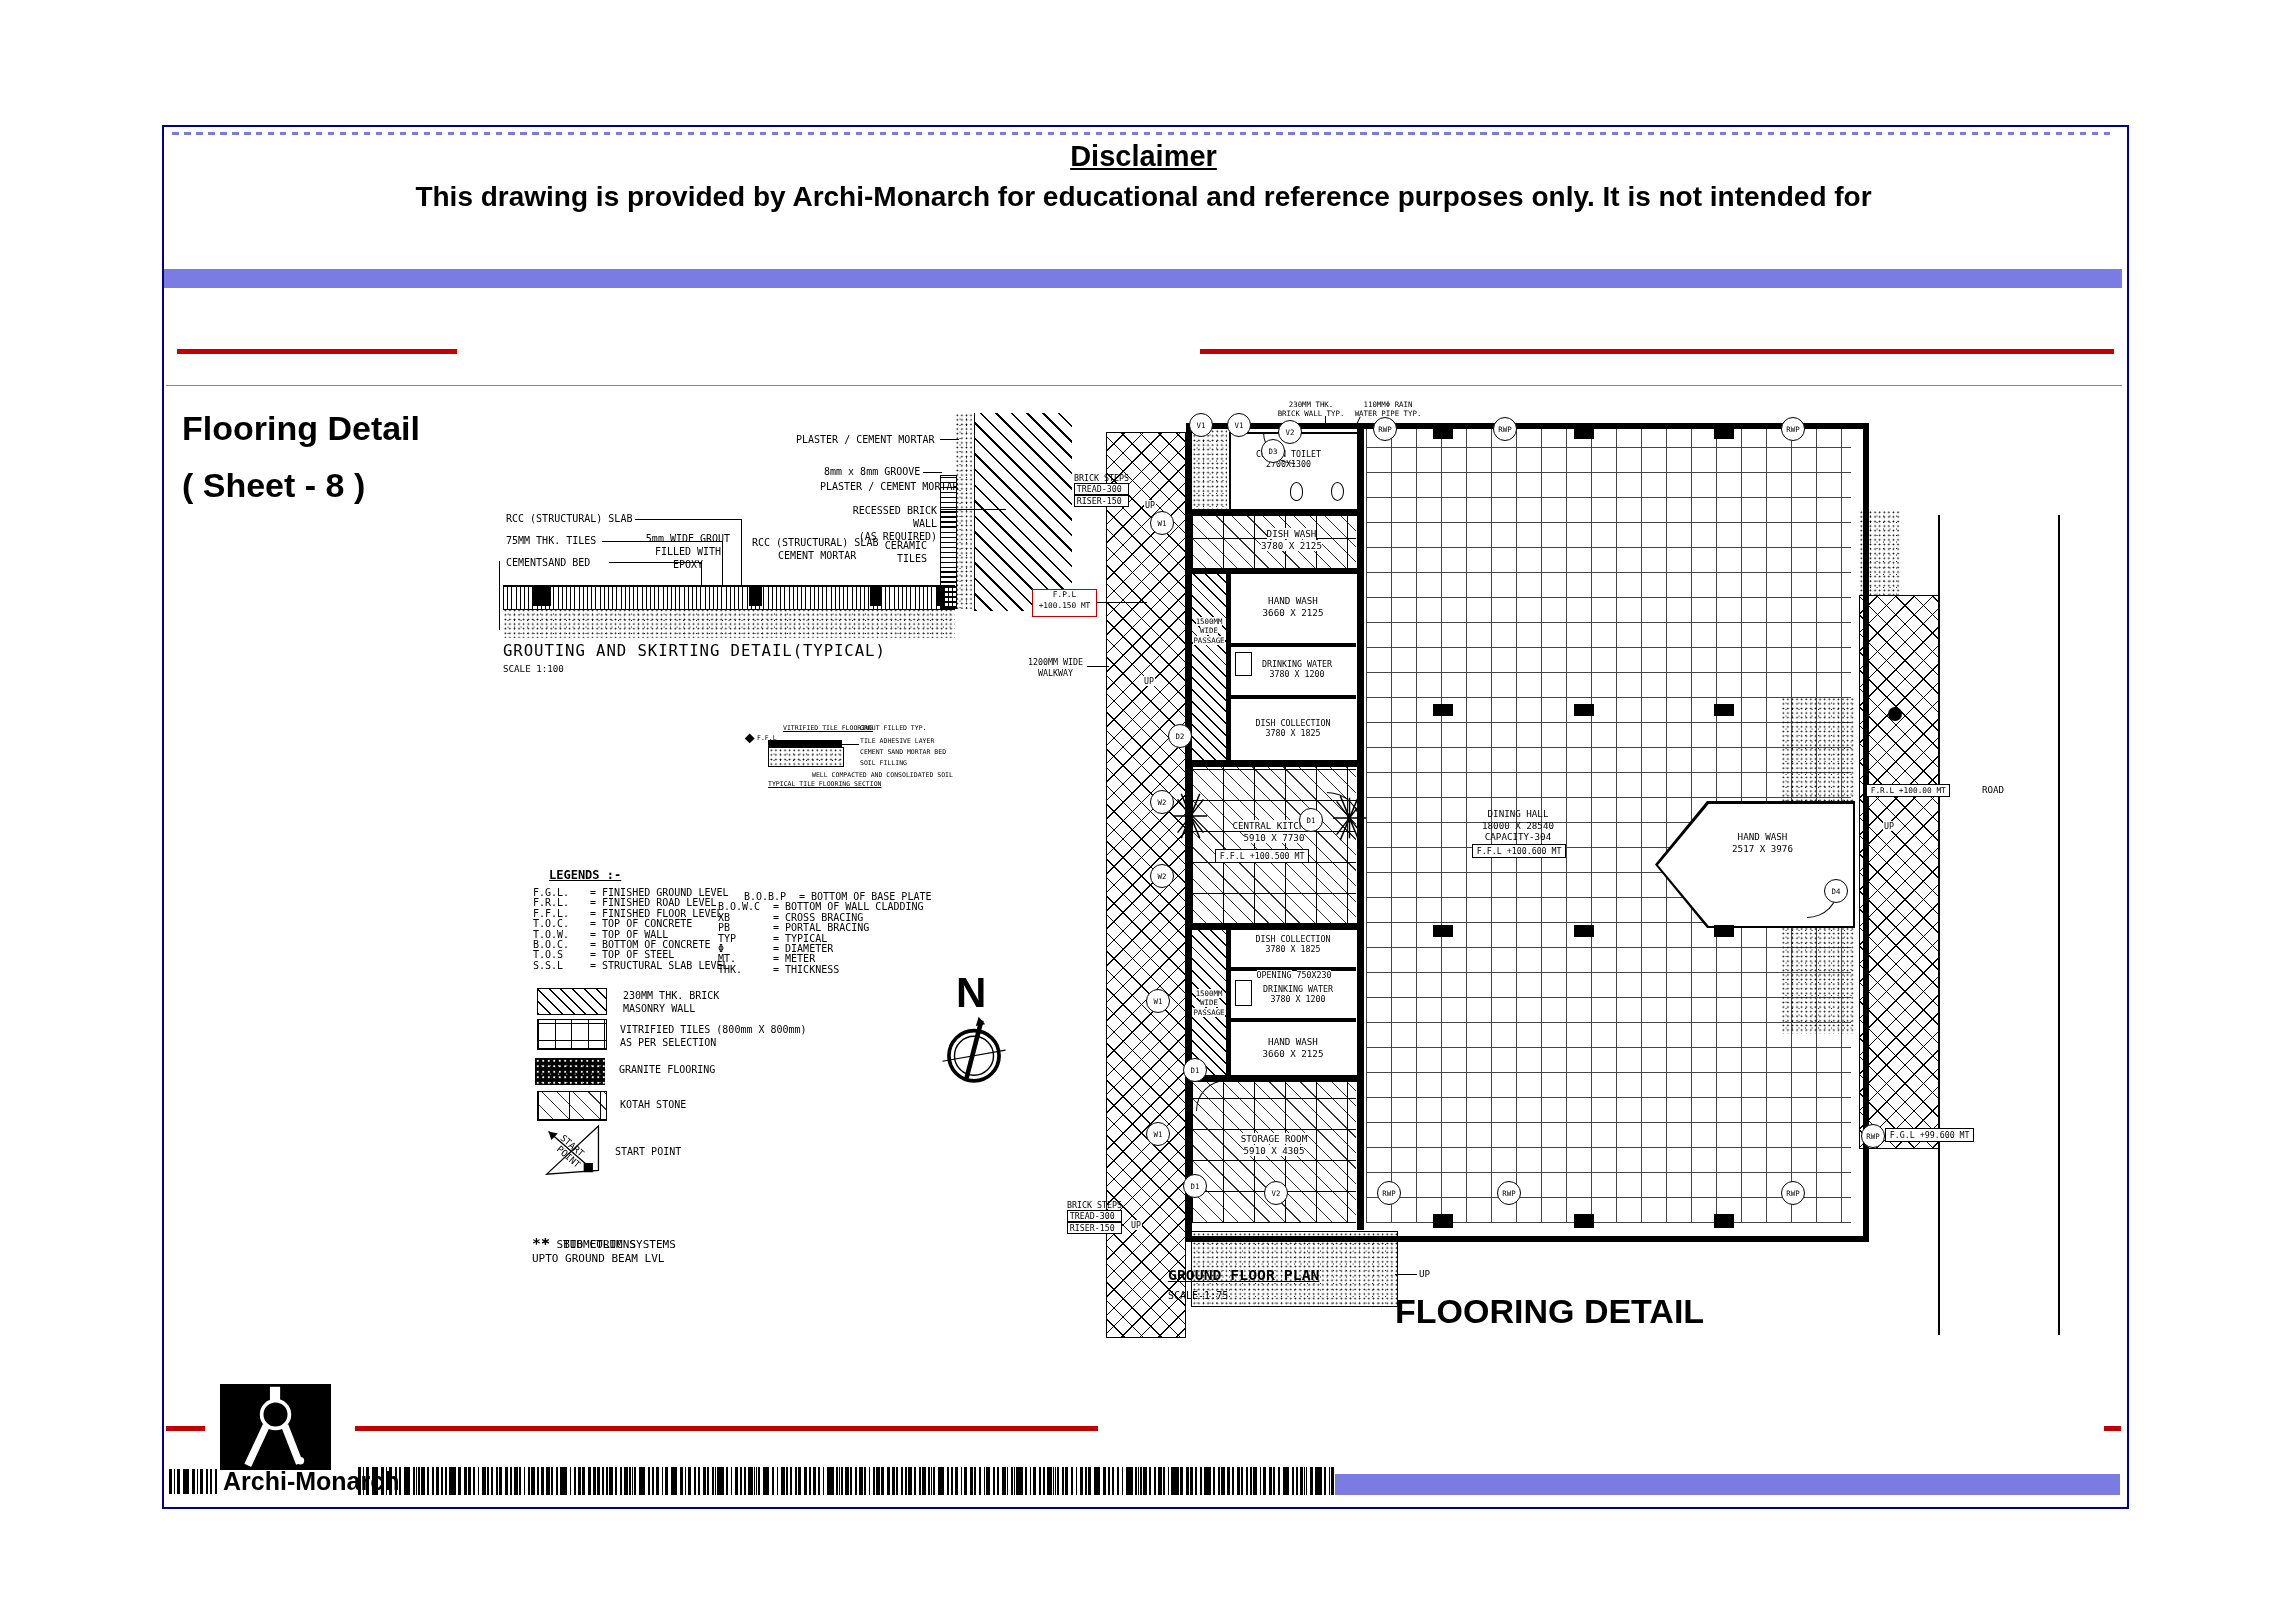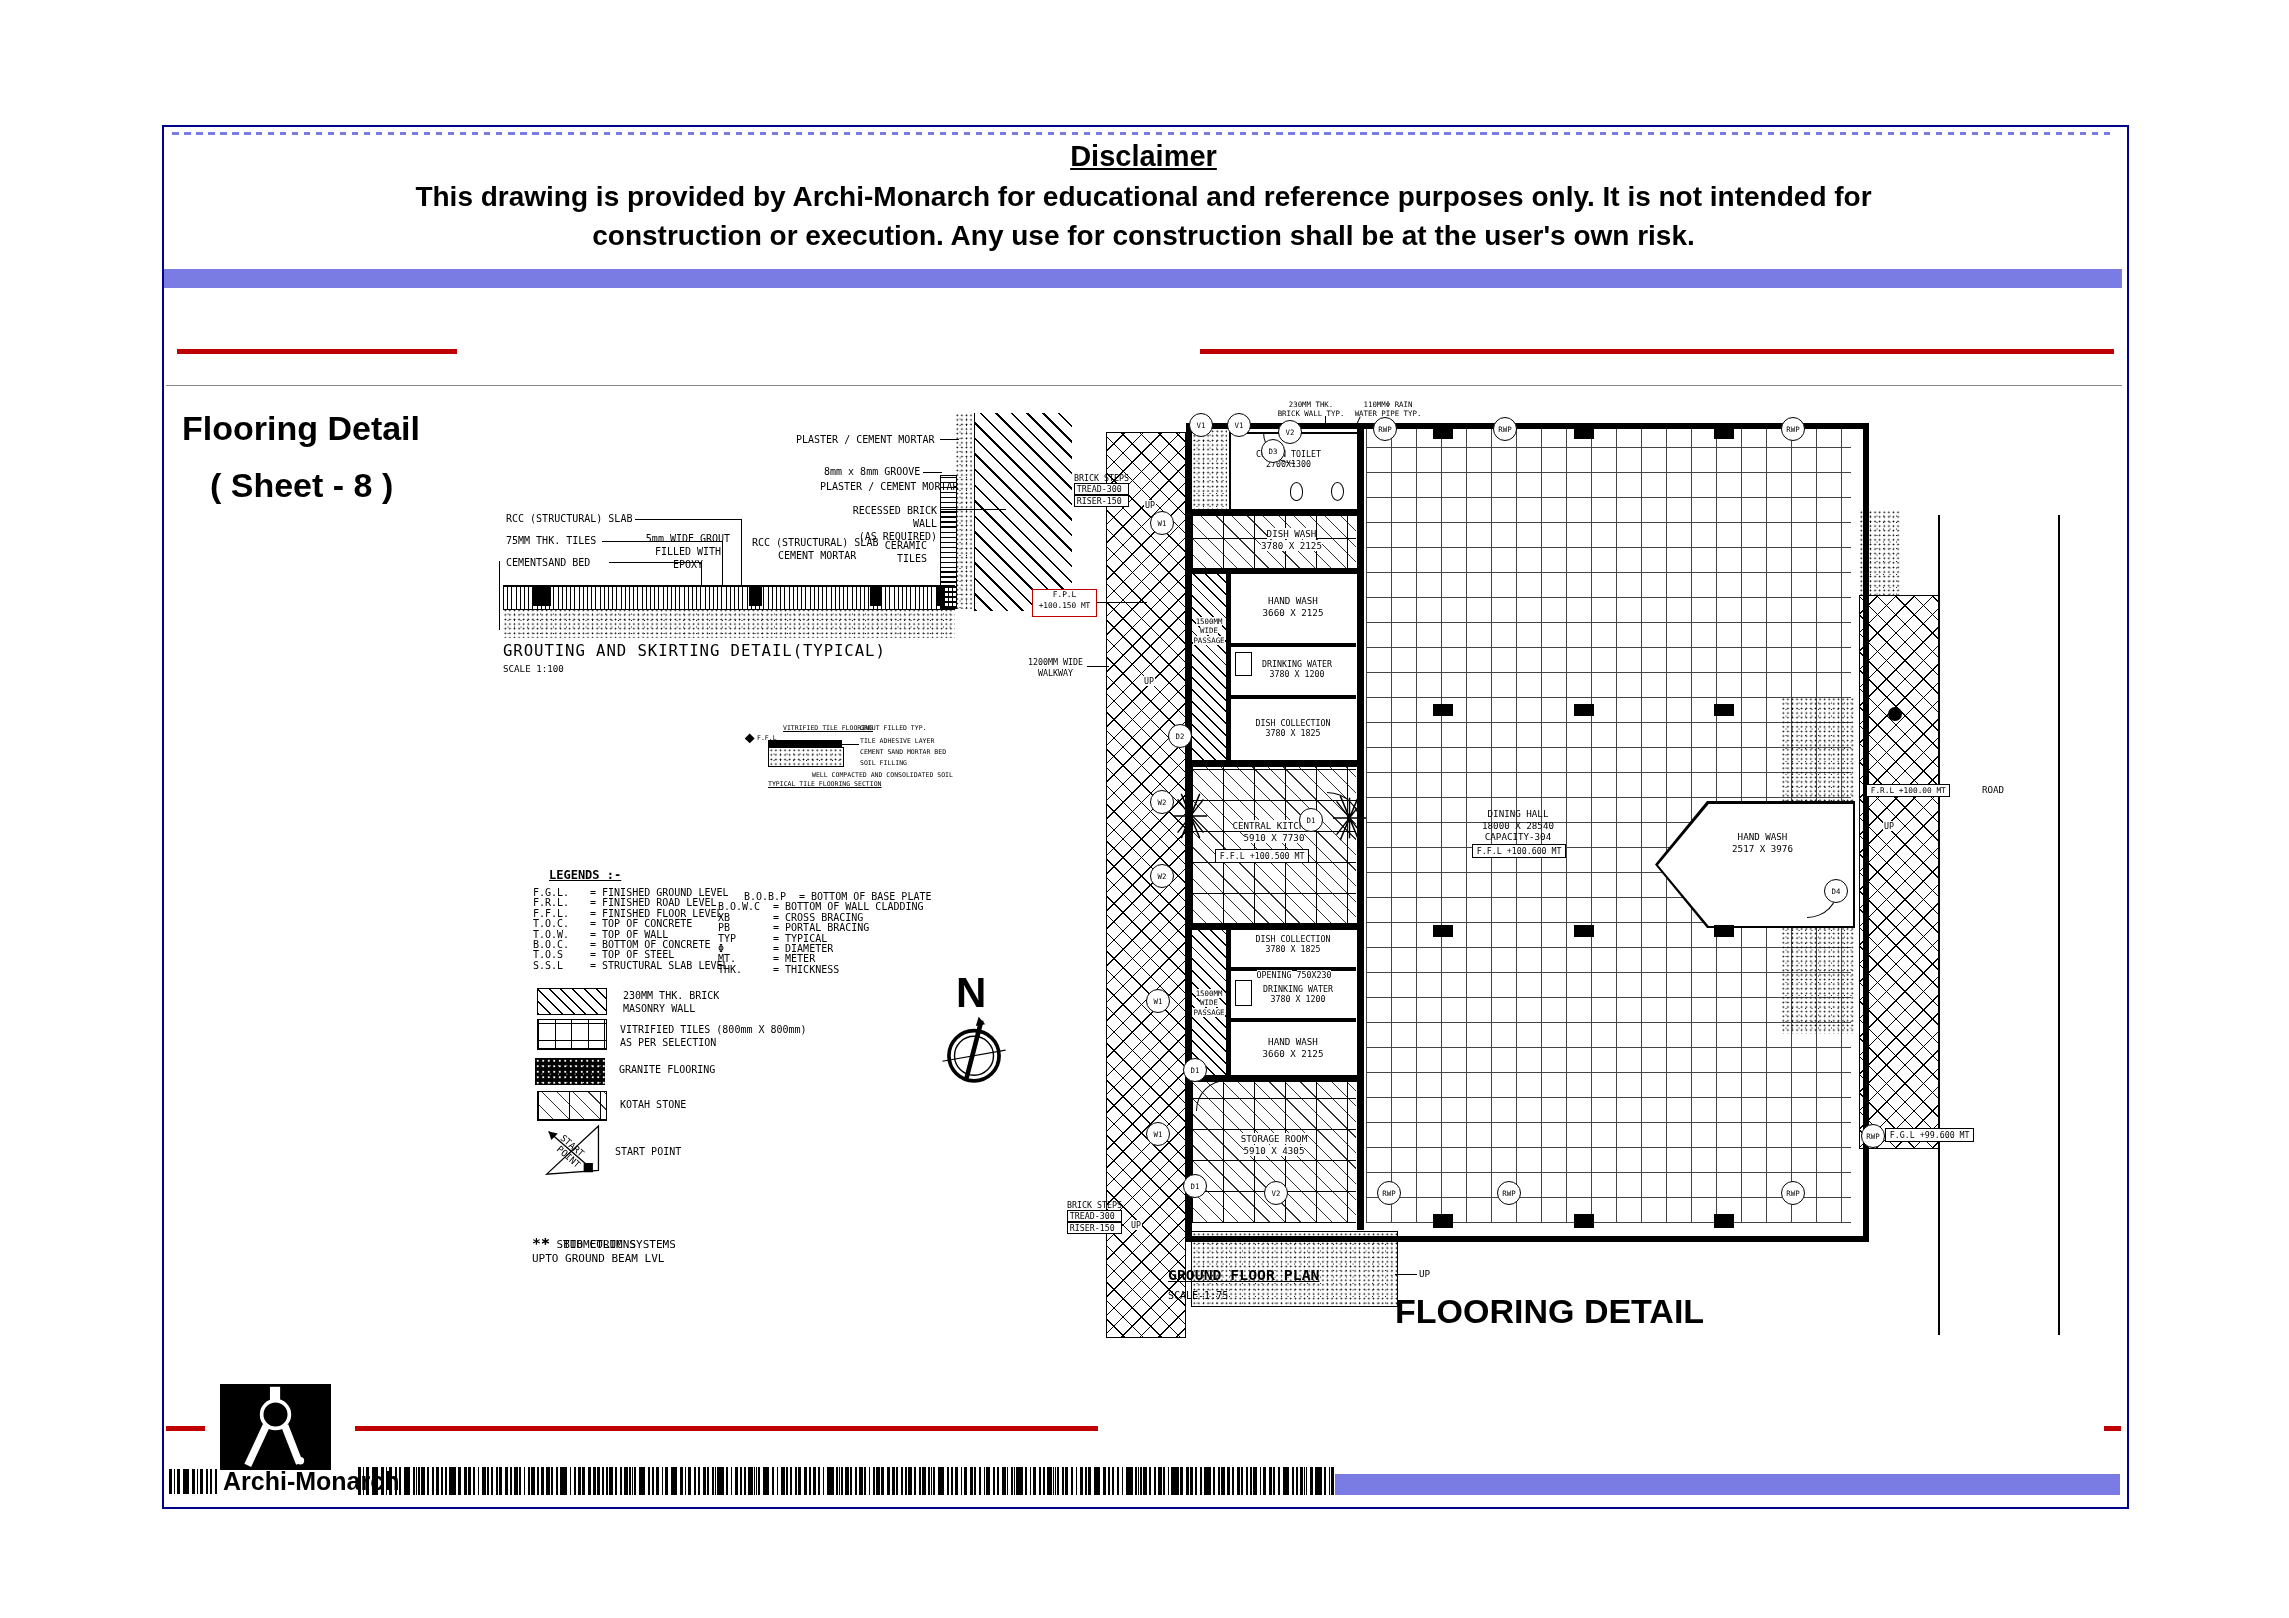--- a/index.html
+++ b/index.html
@@ -58,30 +58,29 @@
 
 <div id="stage">
 
   <div class="abs" style="left:162px;top:125px;width:1963px;height:1380px;border:2.8px solid #00008b;background:#fff;"></div>
 
   <div class="abs" style="left:172px;top:132px;width:1944px;height:2.8px;
               background-image:repeating-linear-gradient(90deg,#7b7be4 0 6.5px,transparent 6.5px 12px);"></div>
 
   <div class="abs hd ctr" style="left:166px;top:140px;width:1955px;font-size:29px;text-decoration:underline;">Disclaimer</div>
   <div class="abs hd ctr" style="left:166px;top:181px;width:1955px;font-size:28px;">This drawing is provided by Archi-Monarch for educational and reference purposes only. It is not intended for</div>
-  <div class="abs hd ctr" style="left:166px;top:220px;width:1955px;font-size:28px;">construction or execution. Any use for construction shall be at the user's own risk.</div>
 
   <div class="abs" style="left:164px;top:269px;width:1958px;height:19.4px;background:#7b7be4;"></div>
 
   <div class="redln" style="left:177px;top:349px;width:280px;height:4.6px;"></div>
   <div class="redln" style="left:1200px;top:349px;width:914px;height:4.6px;"></div>
   <div class="ln" style="left:166px;top:385px;width:1956px;height:1.4px;background:#888;"></div>
 
   <div class="abs hd" style="left:182px;top:409px;font-size:34px;">Flooring Detail</div>
-  <div class="abs hd" style="left:182px;top:466px;font-size:34px;margin-left:28px;">( Sheet - 8 )</div>
+  <div class="abs hd" style="left:182px;top:466px;font-size:34px;">( Sheet - 8 )</div>
 
   <div>
 
     <div class="abs p-wallsec" style="left:974px;top:413px;width:97px;height:198px;border-left:1.8px solid #000;"></div>
     <div class="abs p-granite" style="left:955px;top:413px;width:16.6px;height:196px;"></div>
     <div class="abs p-hstr" style="left:940px;top:475px;width:14.8px;height:132px;border:0.9px solid #000;"></div>
 
     <div class="abs p-vstr" style="left:503px;top:585px;width:452px;height:22px;border-top:2.3px solid #000;border-bottom:0.9px solid #000;"></div>
     <div class="abs p-granite" style="left:503px;top:608px;width:452px;height:30px;"></div>
     <div class="wall" style="left:532px;top:587px;width:18.5px;height:19.4px;"></div>

